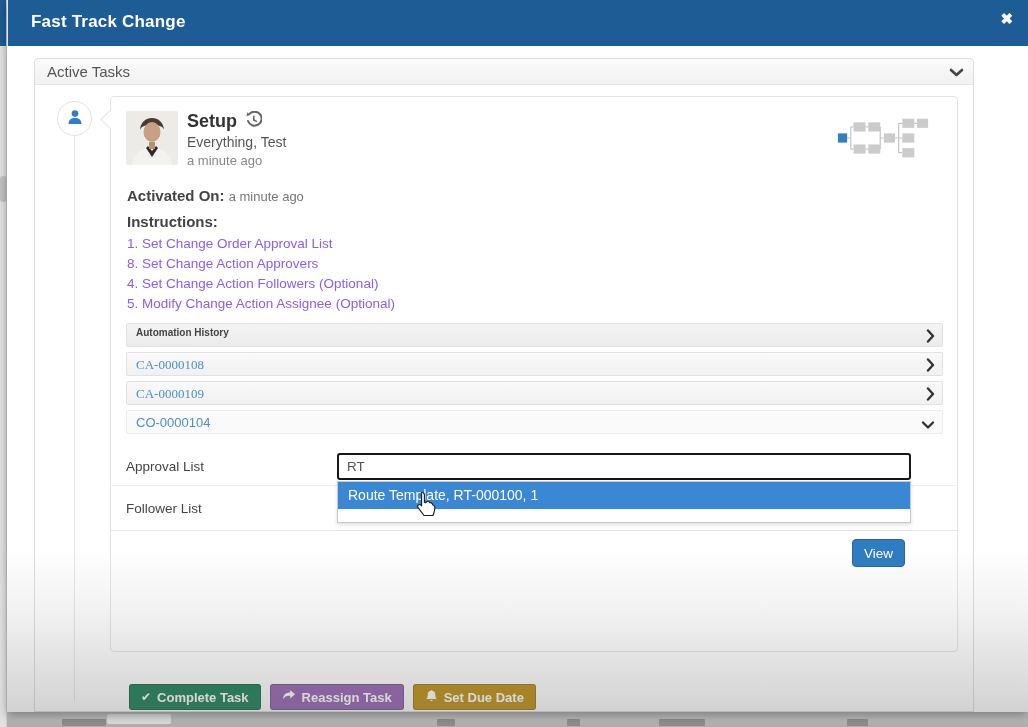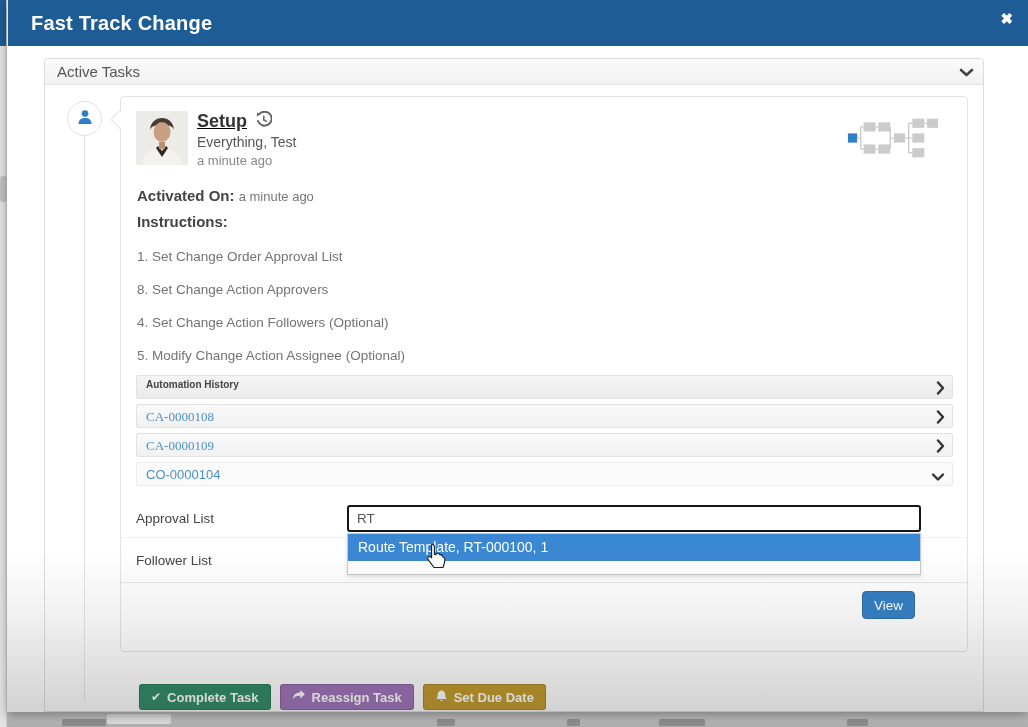--- a/index.html
+++ b/index.html
@@ -11,49 +11,49 @@
   .page-left-strip { position:absolute; left:0; top:0; width:7px; height:727px; background:#e2e2e2; border-right:1px solid #cdcdcd; }
   .page-left-strip .strip-header { position:absolute; left:0; top:0; width:100%; height:46px; background:var(--header-blue,#1d5c94); }
   .page-left-strip .strip-thumb { position:absolute; left:0; top:176px; width:7px; height:26px; background:#c2c2c2; border-radius:3px; }
   .page-bottom { position:absolute; left:7px; right:0; top:712px; height:15px; background:linear-gradient(#bdbdbd,#adadad); }
   .pb-seg { position:absolute; bottom:1px; height:7px; background:#8c8c8c; border-radius:1px; }
   .pb-box { position:absolute; bottom:3px; left:100px; width:64px; height:10px; background:#d8d8d8; border-radius:2px; }
 
   
   .modal { position:absolute; left:7px; top:0; width:1021px; height:712px; background:#ffffff; box-shadow:0 3px 9px rgba(0,0,0,.35); }
   .modal-header { position:absolute; left:0; top:0; right:0; height:46px; background:var(--header-blue,#1d5c94); border-left:1px solid #dfe6ee; }
-  .modal-title { position:absolute; left:23px; top:12px; color:#fff; font-size:20px; font-weight:700; letter-spacing:.2px; }
+  .modal-title { position:absolute; left:23px; top:12px; color:#fff; font-size:17px; font-weight:700; letter-spacing:.2px; }
   .close-icon { position:absolute; right:15px; top:9px; color:#fff; font-size:15px; font-weight:700; cursor:pointer; line-height:20px; }
 
   
-  .panel { position:absolute; left:37px; top:58px; width:940px; height:654px; background:#fff; border:1px solid #dcdcdc; border-radius:4px 4px 0 0; }
+  .panel { position:absolute; left:27px; top:58px; width:940px; height:654px; background:#fff; border:1px solid #dcdcdc; border-radius:4px 4px 0 0; }
   .panel-header { position:absolute; left:0; top:0; right:0; height:26px; background:linear-gradient(#fbfbfb,#f1f1f1); border-bottom:1px solid #e3e3e3; border-radius:4px 4px 0 0; cursor:pointer; }
   .panel-title { position:absolute; left:12px; top:4px; font-size:15px; color:#555; }
   .panel-chevron { position:absolute; right:9px; top:6px; }
   .panel-body { position:absolute; left:0; top:26px; right:0; bottom:0; overflow:hidden; }
 
   
   .timeline-line { position:absolute; left:39px; top:50px; width:1px; height:566px; background:#e4e4e4; }
   .timeline-badge { position:absolute; left:22px; top:16px; width:35px; height:35px; background:#fff; border:1px solid #e2e2e2; border-radius:50%; display:flex; align-items:center; justify-content:center; }
 
   
   .task-card { position:absolute; left:75px; top:11px; width:848px; height:556px; background:#fff; border:1px solid #e3e3e3; border-radius:4px; }
   .card-arrow { position:absolute; left:-8px; top:16px; width:13px; height:13px; background:#fff; border-left:1px solid #e3e3e3; border-bottom:1px solid #e3e3e3; transform:rotate(45deg); }
   .card-head { display:flex; gap:9px; padding:14px 14px 0 15px; position:relative; }
   .avatar { width:52px; height:54px; flex:0 0 auto; border-radius:2px; overflow:hidden; }
-  .task-name-row { display:flex; align-items:center; gap:8px;text-decoration:underline; }
+  .task-name-row { display:flex; align-items:center; gap:8px; }
   .task-name { font-size:18px; font-weight:600; color:#333; }
   .task-assignee { font-size:14px; color:#555; margin-top:2px; }
   .task-time { font-size:13px; color:#888; margin-top:3px; }
   .workflow-icon { position:absolute; right:28px; top:20px; }
 
   .task-details { padding:14px 16px 0 16px; }
   .detail-line { font-size:15px; color:#444; font-weight:700; line-height:27px; }
   .detail-line .detail-value { font-size:13px; color:#777; font-weight:400; }
-  .instr-item { font-size:13.5px; color:#737373; line-height:20px; font-weight:400;margin-top:13px; }
+  .instr-item { font-size:13.5px; color:#8b5cf6; line-height:20px; font-weight:400; }
 
   .bars { padding:9px 14px 0 15px; }
   .bar { position:relative; height:24px; border:1px solid #e2e2e2; border-radius:2px; margin-bottom:5px; cursor:pointer; }
   .bar-gray { background:linear-gradient(#f4f4f4,#ebebeb); }
   .bar-light { background:linear-gradient(#f9f9f9,#f1f1f1);font-family:Liberation Serif, serif; }
   .bar-lighter { background:#fafafa; }
   .bar-title { position:absolute; left:9px; top:3px; font-size:10px; font-weight:700; color:#444; }
   .bar-link { position:absolute; left:9px; top:4px; font-size:13px; color:var(--link-blue,#4a90c9); text-decoration:none; }
   .bar-chevron { position:absolute; right:7px; top:5px; }
 

